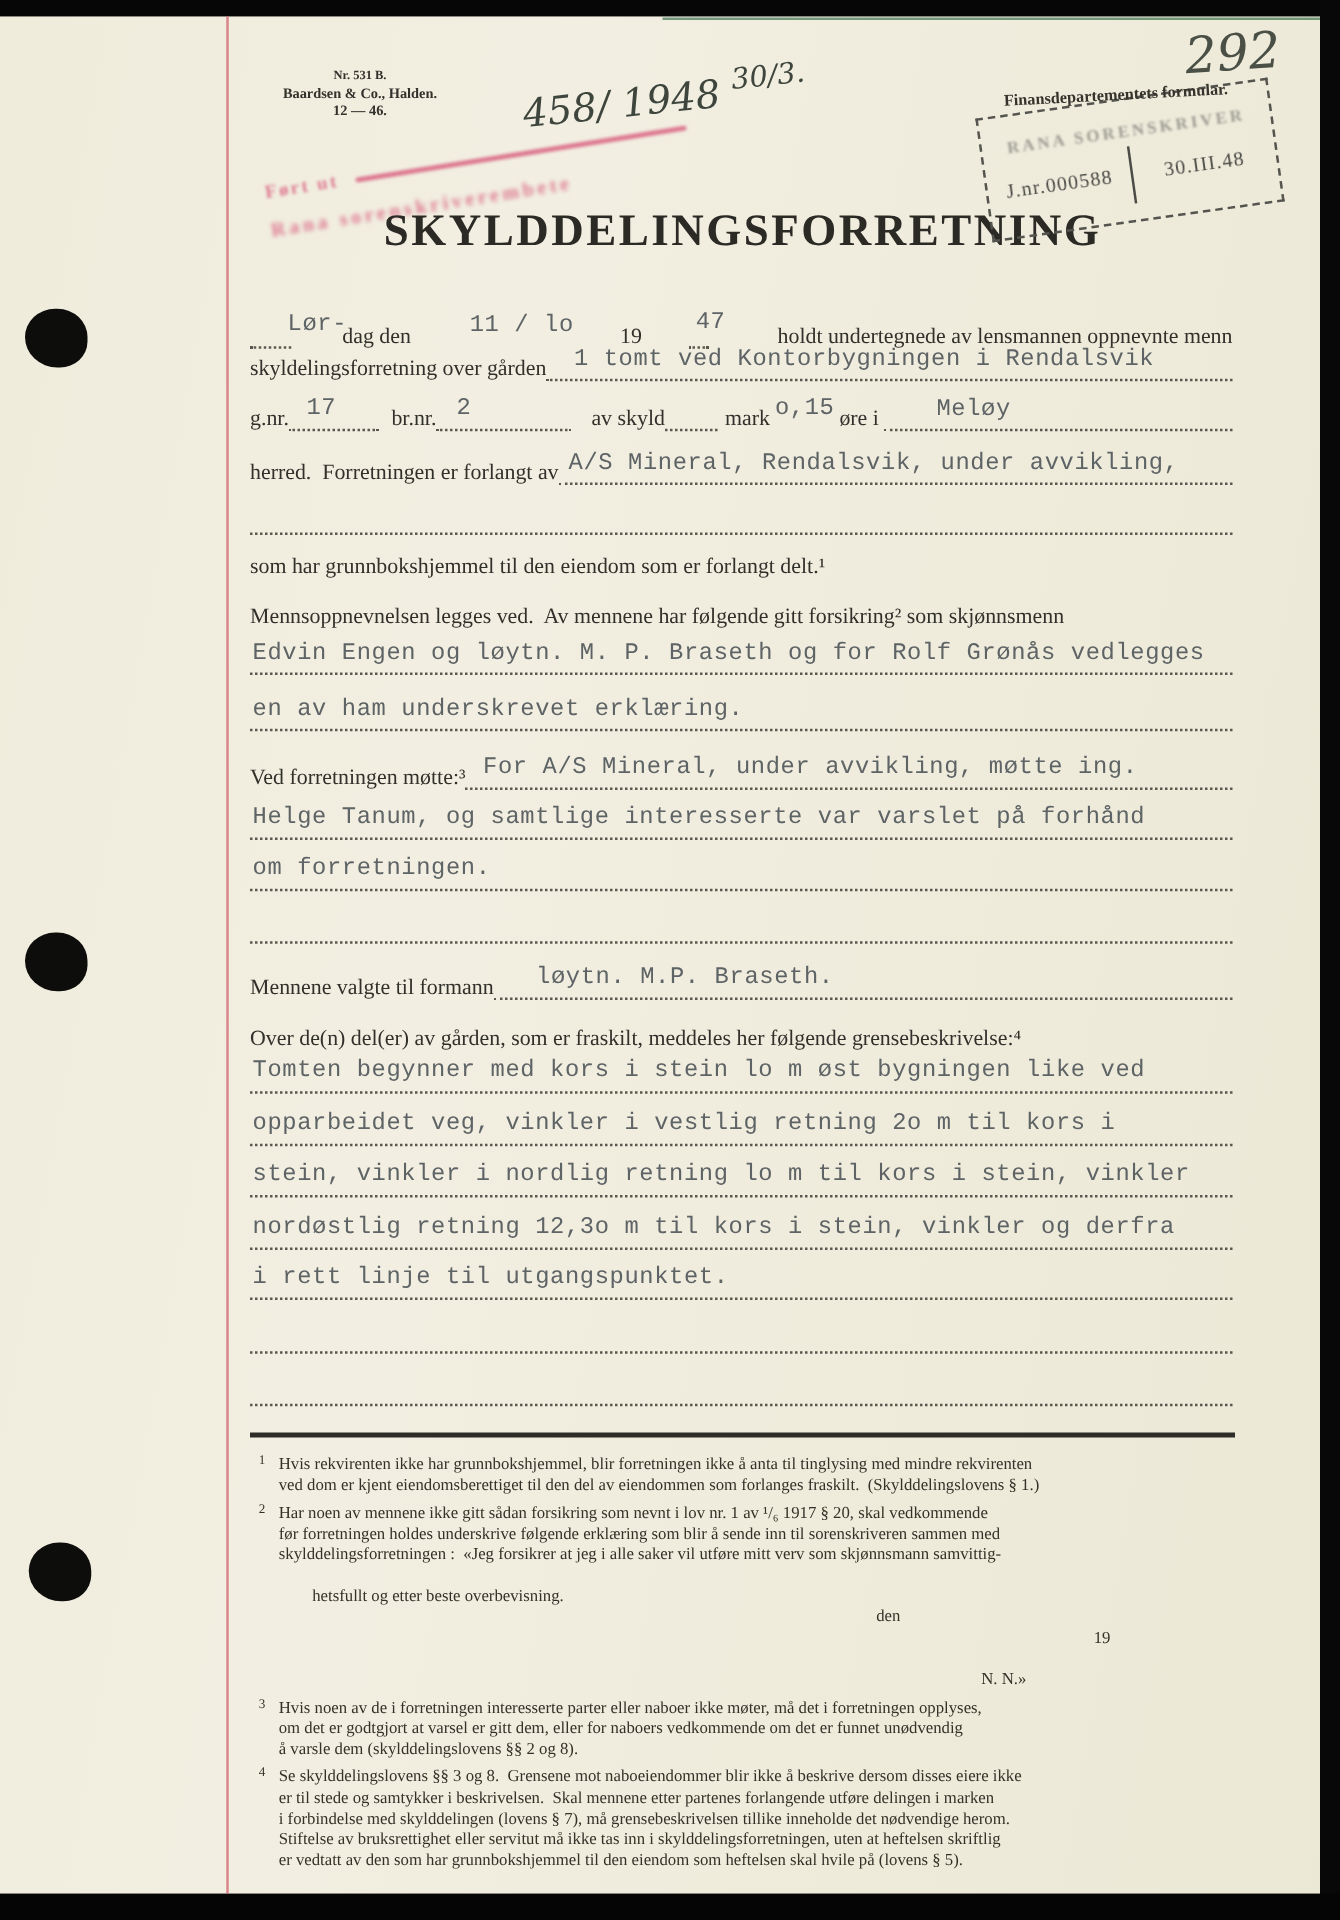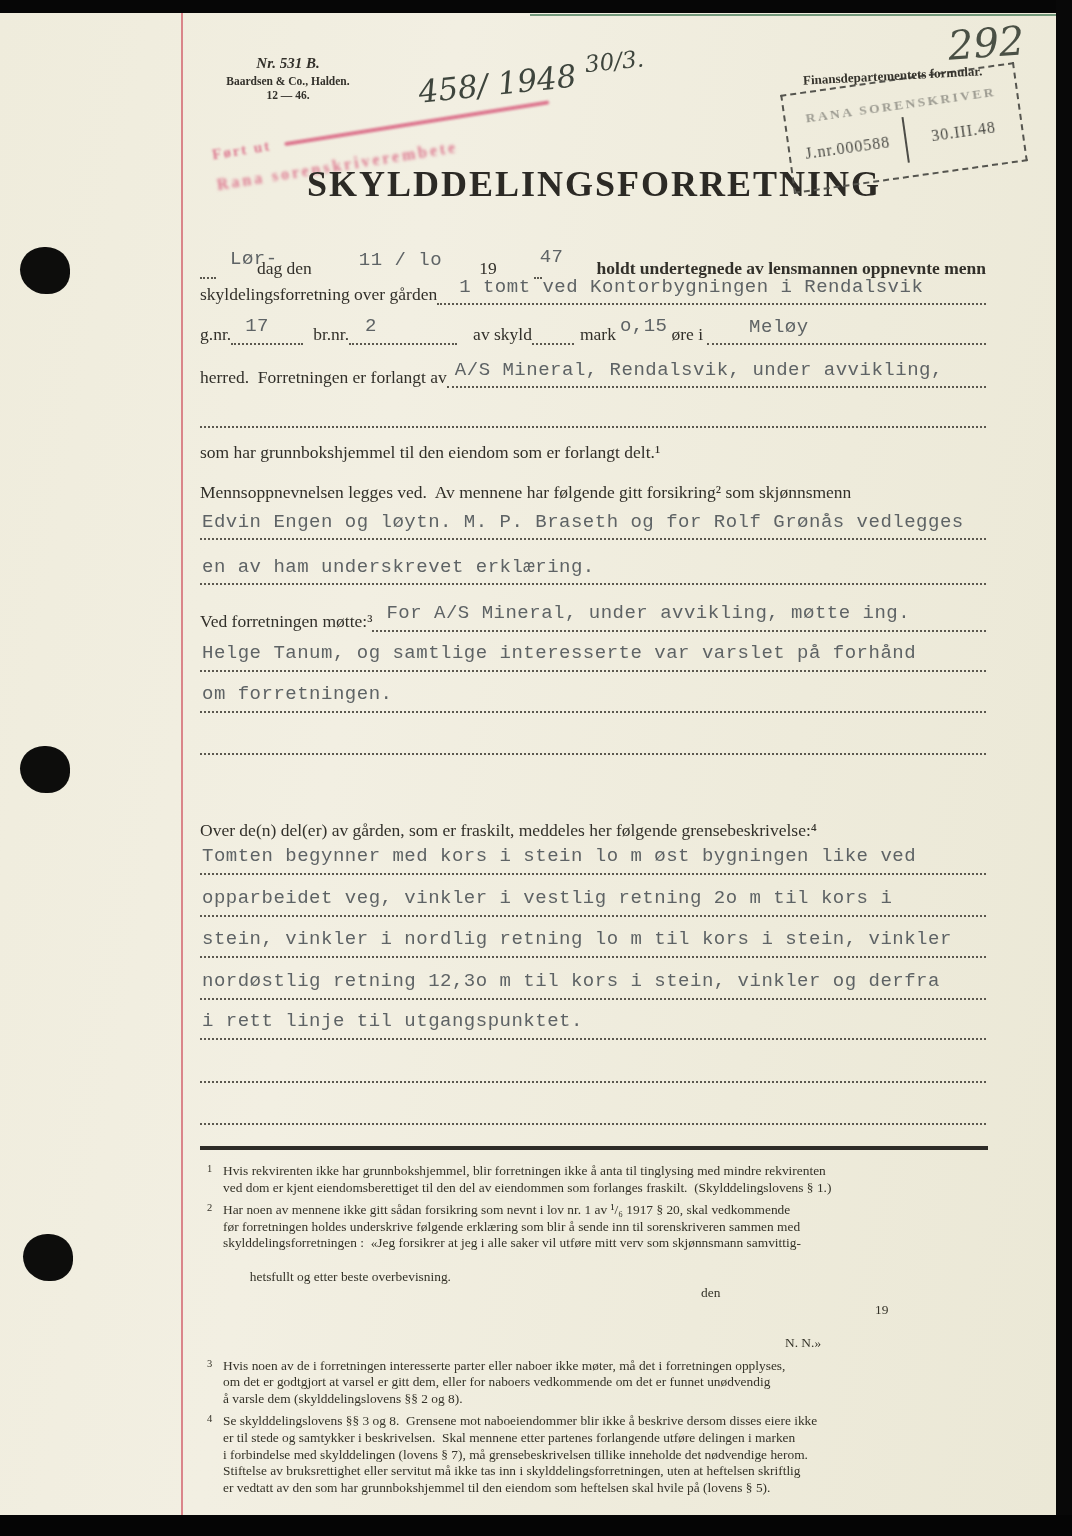--- a/index.html
+++ b/index.html
@@ -24,21 +24,21 @@
   .trow{position:absolute;left:200px;font-size:17.5px;color:#32302a;white-space:pre;}
   .dseg{position:relative;border-bottom:2px dotted #5b584f;height:100%;}
   .grow{flex:1;}
   .over{position:absolute;left:10px;bottom:4px;}
   .raised{position:relative;bottom:9px;}
   .mid{display:flex;justify-content:center;height:100%;align-items:flex-end;}
 
   
   .imprint{position:absolute;left:218px;top:55px;width:140px;text-align:center;
            font-weight:bold;color:#33312b;}
-  .imprint .i1{font-size:15px;font-style:italic;}
+  .imprint .i1{font-size:10px;}
   .imprint .i2{font-size:11.5px;margin-top:3px;}
   .imprint .i3{font-size:11.5px;margin-top:2px;}
 
   
   .jhand{position:absolute;left:418px;top:62px;transform:rotate(-6deg);
          font-family:"DejaVu Serif",serif;font-style:italic;font-size:31px;
          color:#3e453d;white-space:pre;}
   .jhand .hraised{font-size:23px;position:relative;bottom:13px;margin-left:10px;}
 
   
@@ -136,21 +136,21 @@
         <span class="typed over" style="left:30px;bottom:8px;">Lør-</span>
       </span>
     <span class="p" style="margin:0 10px 0 4px;">dag den</span>
     <span class="mid" style="width:128px;">
         <span class="typed raised">11 / lo</span>
       </span>
     <span class="p">19</span>
     <span class="dseg" style="width:46px;text-decoration:underline;">
         <span class="typed over" style="left:6px;bottom:10px;">47</span>
       </span>
-    <span class="p" style="margin-left:18px;font-weight:bold;">holdt undertegnede av lensmannen oppnevnte menn</span>
+    <span class="p" style="margin-left:18px;">holdt undertegnede av lensmannen oppnevnte menn</span>
   </div>
 
   <div class="row" style="top:275px;">
     <span class="p">skyldelingsforretning over gården</span>
     <span class="dseg grow">
         <span class="typed over" style="left:22px;bottom:6px;">1 tomt ved Kontorbygningen i Rendalsvik</span>
       </span>
   </div>
 
   <div class="row" style="top:315px;">
@@ -211,20 +211,26 @@
   <div class="row" style="top:683px;">
     <span class="dseg grow">
         <span class="typed over" style="left:2px;bottom:7px;">om forretningen.</span>
       </span>
   </div>
 
   <div class="row" style="top:725px;">
     <span class="dseg grow"></span>
   </div>
 
+  <div class="row" style="top:770px;">
+    <span class="p">Mennene valgte til formann</span>
+    <span class="dseg grow">
+        <span class="typed over" style="left:34px;bottom:7px;">løytn. M.P. Braseth.</span>
+      </span>
+  </div>
 
   <div class="trow" style="top:820px;">Over de(n) del(er) av gården, som er fraskilt, meddeles her følgende grensebeskrivelse:⁴</div>
 
   <div class="row" style="top:845px;">
     <span class="dseg grow">
         <span class="typed over" style="left:2px;bottom:7px;">Tomten begynner med kors i stein lo m øst bygningen like ved</span>
       </span>
   </div>
   <div class="row" style="top:887px;">
     <span class="dseg grow">

